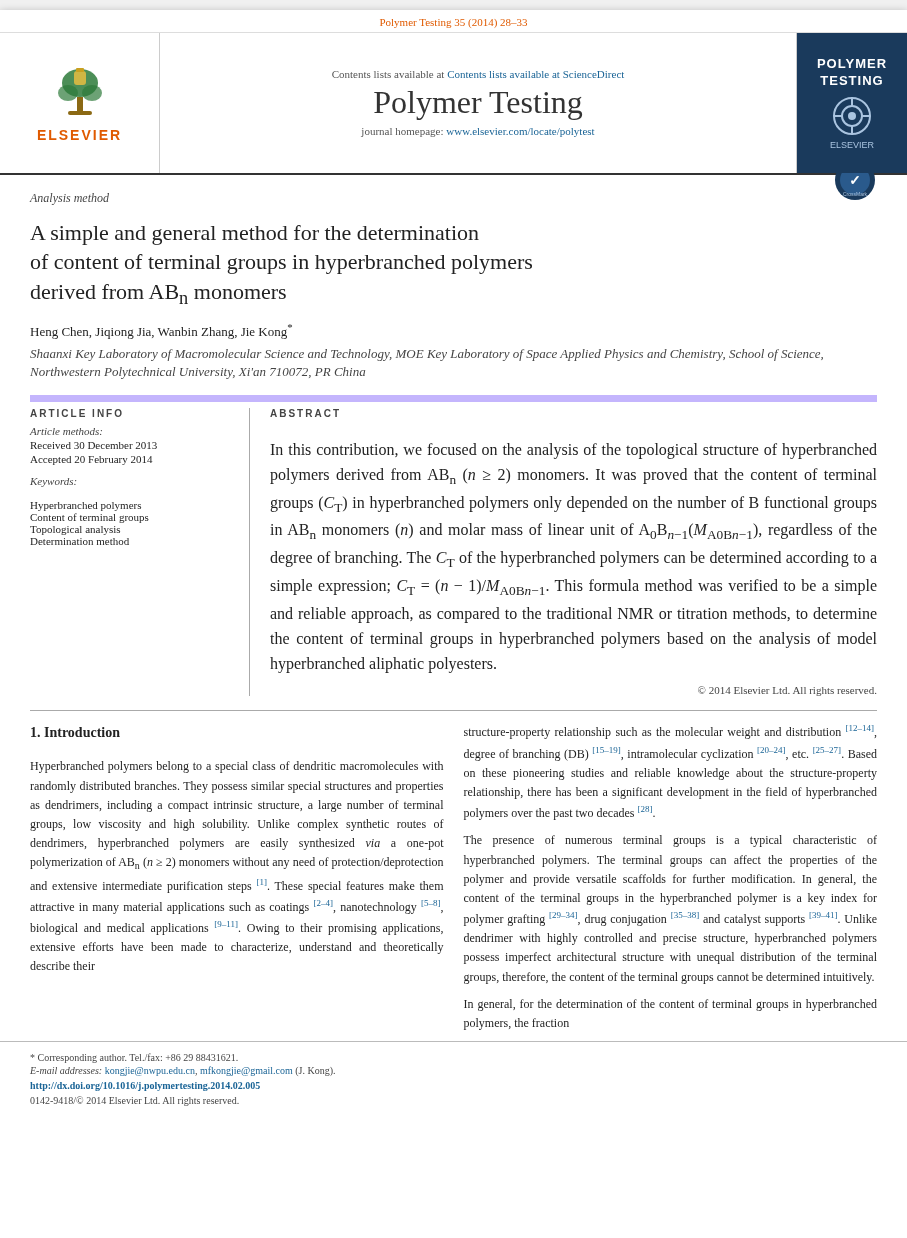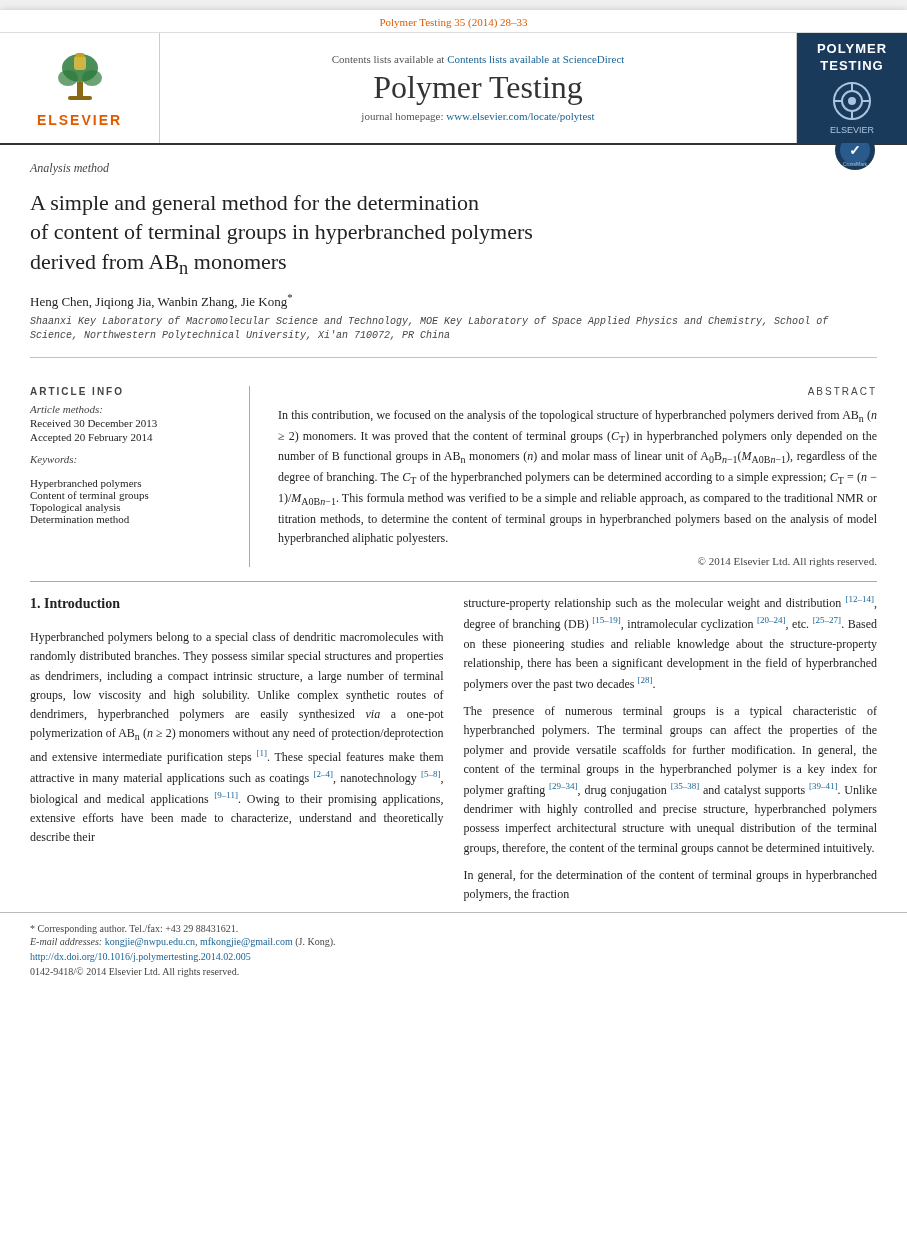--- a/index.html
+++ b/index.html
@@ -85,21 +85,21 @@
       color: #1a6496;
     }
     .journal-logo-box {
       width: 110px;
       flex-shrink: 0;
       background: #1a3a5c;
       display: flex;
       flex-direction: column;
       align-items: center;
       justify-content: center;
-      padding: 8px;
+      padding: 23px;
     }
     .journal-logo-text {
       color: #fff;
       font-family: Arial, sans-serif;
       font-size: 13px;
       font-weight: bold;
       text-align: center;
       letter-spacing: 1px;
       line-height: 1.3;
     }
@@ -136,33 +136,32 @@
     .crossmark-icon {
       width: 44px;
       height: 44px;
     }
     .authors {
       font-size: 13px;
       color: #222;
       margin-bottom: 4px;
     }
     .affiliation {
-      font-size: 10px;
+      font-size: 13px;
       font-style: italic;
       color: #444;
       margin-bottom: 14px;
       line-height: 1.4;
-      font-family: Liberation Mono, monospace;
     }
     
     .two-col {
       display: flex;
-      gap: 12px;
-      border-top: 1px solid #c4b5fd;
-      padding-top: 28px;
+      gap: 4px;
+      border-top: 7px solid #c4b5fd;
+      padding-top: 6px;
       margin-bottom: 14px;
     }
     .article-info {
       width: 220px;
       flex-shrink: 0;
       padding-right: 16px;
       border-right: 1px solid #aaa;
       margin-right: 16px;
     }
     .info-section-title {
@@ -198,28 +197,27 @@
       font-size: 11px;
       color: #222;
     }
     .abstract-col {
       flex: 1;
     }
     .abstract-title {
       font-size: 10px;
       letter-spacing: 2px;
       font-family: Arial, sans-serif;
-      font-weight: normal;
-      color: #444;
-      margin-bottom: 9px;
+      font-weight: bold;
+      color: #444;
+      margin-bottom: 19px;
       text-transform: uppercase;
-      text-align: right;
     }
     .abstract-text {
-      font-size: 12px;
+      font-size: 16px;
       line-height: 1.55;
       color: #222;
       text-align: justify;
     }
     .copyright-line {
       font-size: 11px;
       color: #444;
       text-align: right;
       margin-top: 8px;
     }
@@ -268,20 +266,21 @@
       border-top: 1px solid #bbb;
     }
     .footnote-line {
       font-size: 10px;
       color: #444;
       margin-bottom: 2px;
     }
     .footnote-line a, .doi-line a {
       color: #1a6496;
       text-decoration: none;
+      font-weight: bold;
     }
     .doi-line {
       font-size: 10px;
       color: #444;
       margin-top: 4px;
     }
     .ref-blue { color: #1a6496; }
   </style>
 </head>
 <body>
@@ -412,21 +411,21 @@
         The presence of numerous terminal groups is a typical characteristic of hyperbranched polymers. The terminal groups can affect the properties of the polymer and provide versatile scaffolds for further modification. In general, the content of the terminal groups in the hyperbranched polymer is a key index for polymer grafting <sup class="ref-blue">[29–34]</sup>, drug conjugation <sup class="ref-blue">[35–38]</sup> and catalyst supports <sup class="ref-blue">[39–41]</sup>. Unlike dendrimer with highly controlled and precise structure, hyperbranched polymers possess imperfect architectural structure with unequal distribution of the terminal groups, therefore, the content of the terminal groups cannot be determined intuitively.
       </div>
       <div class="body-text">
         In general, for the determination of the content of terminal groups in hyperbranched polymers, the fraction
       </div>
     </div>
 
   </div>
 
   <div class="page-footer">
-    <div class="footnote-line">* Corresponding author. Tel./fax: +43 29 88431621.</div>
+    <div class="footnote-line">* Corresponding author. Tel./fax: +86 29 88431621.</div>
     <div class="footnote-line">
       <em>E-mail addresses:</em>
       <span>
         <span style="color:#1a6496;">kongjie@nwpu.edu.cn</span>, <span style="color:#1a6496;">mfkongjie@gmail.com</span> (J. Kong).
       </span>
     </div>
     <div class="doi-line">
       <a href="#">http://dx.doi.org/10.1016/j.polymertesting.2014.02.005</a>
     </div>
     <div class="doi-line">0142-9418/© 2014 Elsevier Ltd. All rights reserved.</div>

